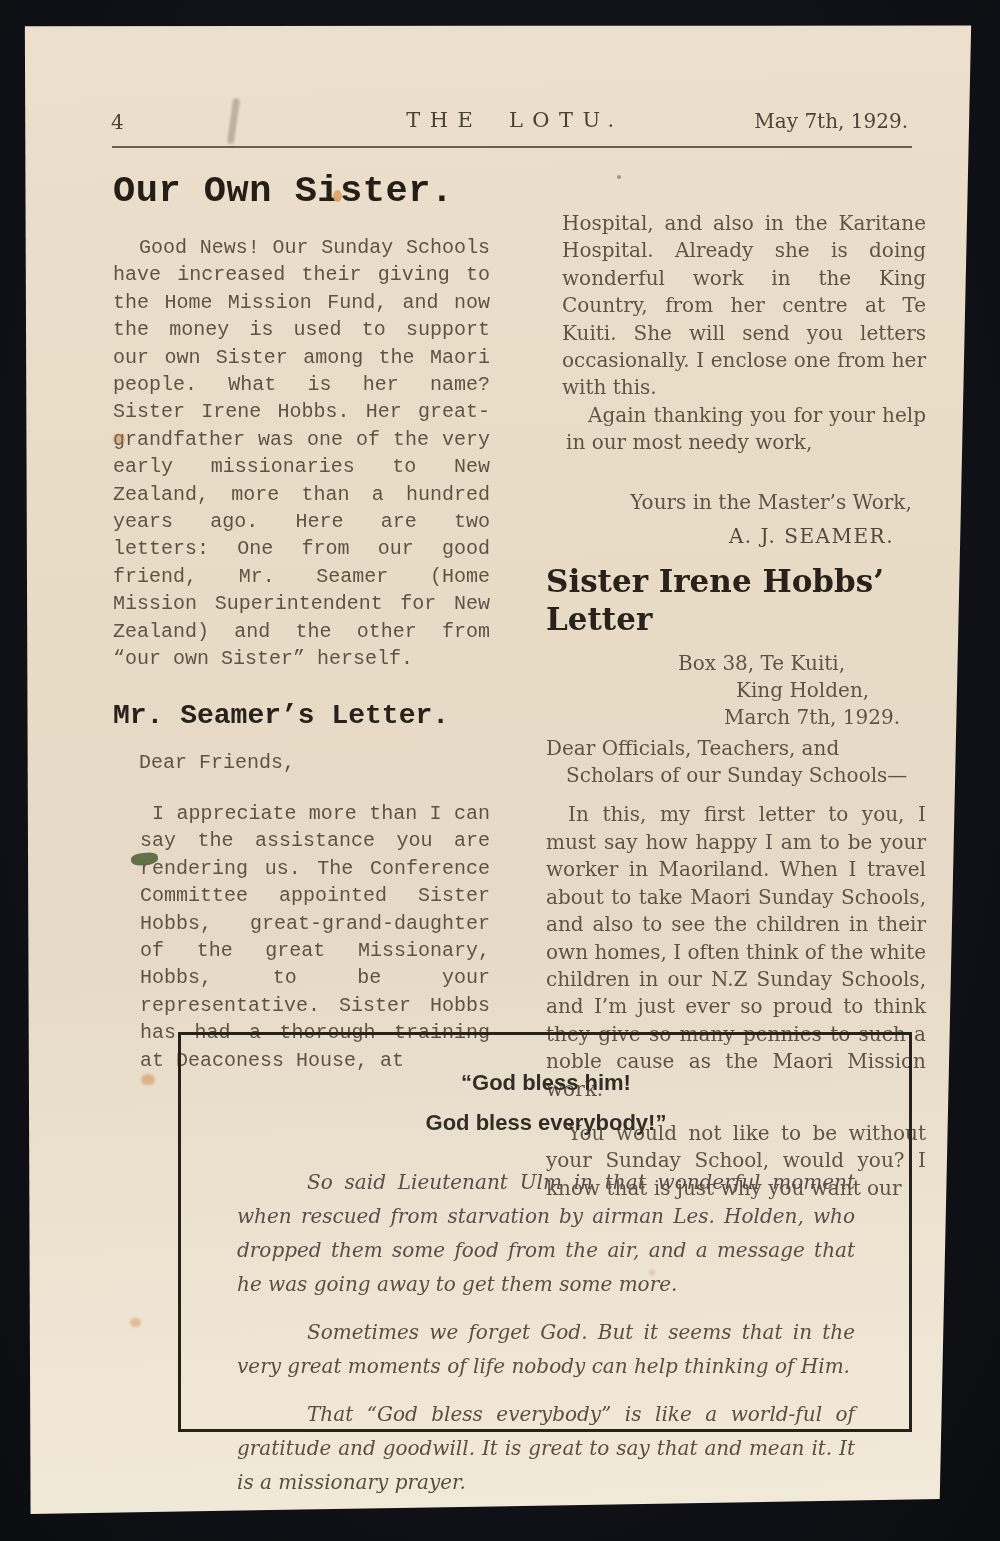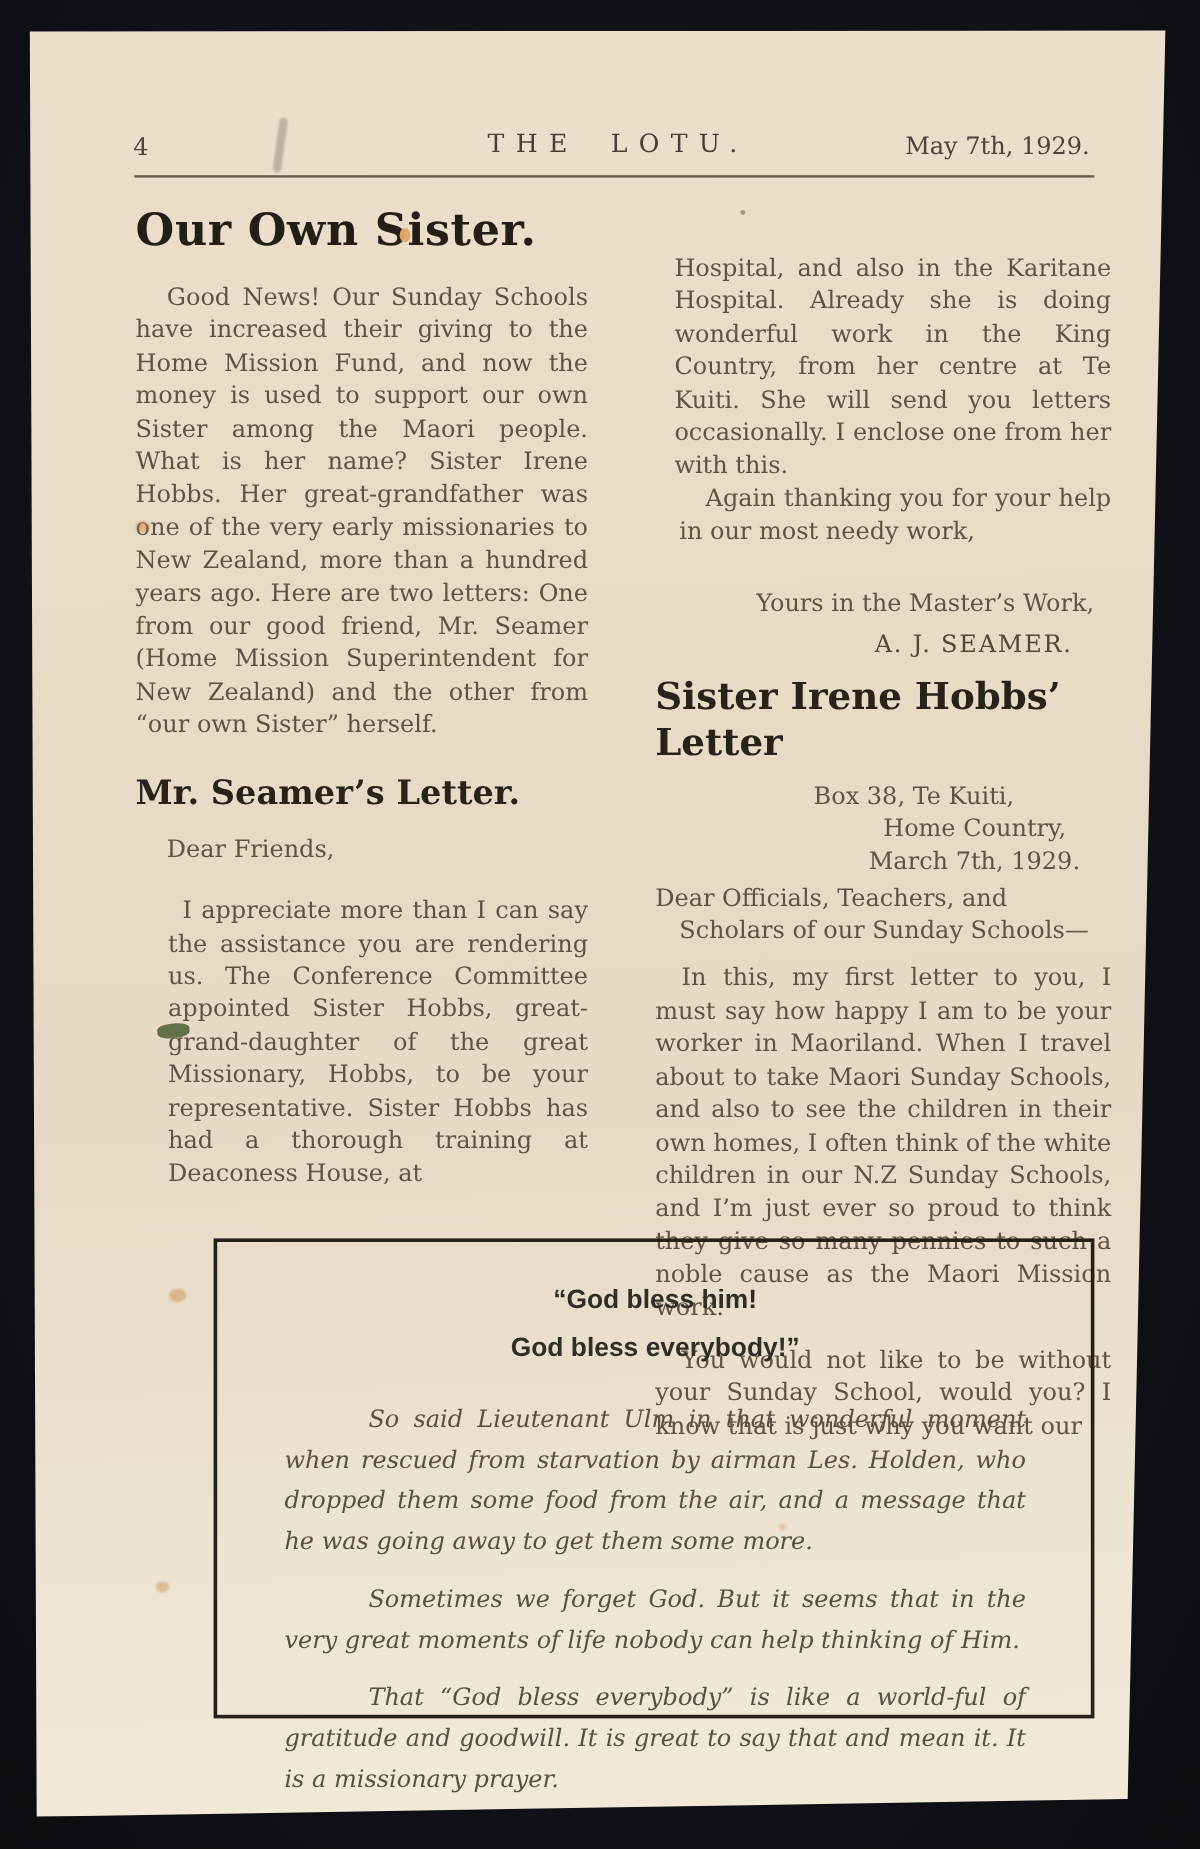--- a/index.html
+++ b/index.html
@@ -11,21 +11,21 @@
     clip-path:polygon(0.3% 0.15%, 99.7% 0.1%, 96.4% 99.0%, 0.9% 100%);
     color:#5f5245;}
   
   .page-number{position:absolute;left:89px;top:86px;font-size:20px;color:#4d4338;}
   .masthead{position:absolute;top:84px;left:calc(50% + 17px);transform:translateX(-50%);
     font-size:21px;letter-spacing:0.45em;word-spacing:0.5em;color:#4a4036;white-space:nowrap;}
   .issue-date{position:absolute;top:85px;right:66px;font-size:20px;color:#4d4338;}
   .header-rule{position:absolute;top:122px;left:90px;width:800px;height:2px;background:#56493a;opacity:.85;}
   
   .columns{position:absolute;top:146px;left:91px;display:flex;gap:56px;}
-  .col-left{width:377px;}
+  .col-left{width:377px;font-family:Liberation Mono, monospace;}
   .col-right{width:380px;}
   .body-text{font-size:20px;line-height:27.4px;text-align:justify;margin:0;color:#605346;}
   h1.article-title{margin:0;font-size:37px;line-height:42px;color:#241e17;font-weight:bold;letter-spacing:.5px;}
   h2.section-title{margin:26px 0 0 0;font-size:28px;line-height:34px;color:#28221b;font-weight:bold;}
   h2.hobbs-title{margin:12px 0 0 0;font-size:31px;line-height:38px;color:#28221b;font-weight:bold;}
   h3.sub-title{margin:20px 0 0 0;font-size:24px;line-height:28px;color:#2a241d;font-weight:bold;text-align:center;}
   .p-indent{text-indent:26px;margin-top:22px;}
   .hanging{margin-top:20px;padding-left:28px;text-indent:-28px;}
   .dear-line{margin-top:16px;margin-left:26px;text-align:left;}
   .letter-body{margin-top:24px;margin-left:27px;text-indent:12px;}
@@ -82,21 +82,21 @@
       </div>
 
       <div class="col-right">
         <p class="body-text cont-para">Hospital, and also in the Karitane Hospital.  Already she is doing wonderful work in the King Country, from her centre at Te Kuiti.   She will send you letters occasionally.  I enclose one from her with this.</p>
         <p class="body-text again-para">Again thanking you for your help in our most needy work,</p>
         <p class="body-text signoff">Yours in the Master’s Work,</p>
         <p class="body-text signature">A. J. SEAMER.</p>
         <h2 class="hobbs-title">Sister Irene Hobbs’ Letter</h2>
         <div class="body-text addr">
           <div style="padding-left:132px;">Box 38, Te Kuiti,</div>
-          <div style="padding-left:190px;">Home Country,</div>
+          <div style="padding-left:190px;">King Holden,</div>
           <div style="padding-left:178px;">March 7th, 1929.</div>
         </div>
         <div class="body-text sal">
           <div>Dear Officials, Teachers, and</div>
           <div style="padding-left:20px;">Scholars of our Sunday Schools—</div>
         </div>
         <p class="body-text p-letter">In this, my first letter to you, I must say how happy I am to be your worker in Maoriland.  When I travel about to take Maori Sunday Schools, and also to see the children in their own homes, I often think of the white children in our N.Z Sunday Schools, and I’m just ever so proud to think they give so many pennies to such a noble cause as the Maori Mission work.</p>
         <p class="body-text p-letter2">You would not like to be without your Sunday School, would you?  I know that is just why you want our</p>
       </div>
 

